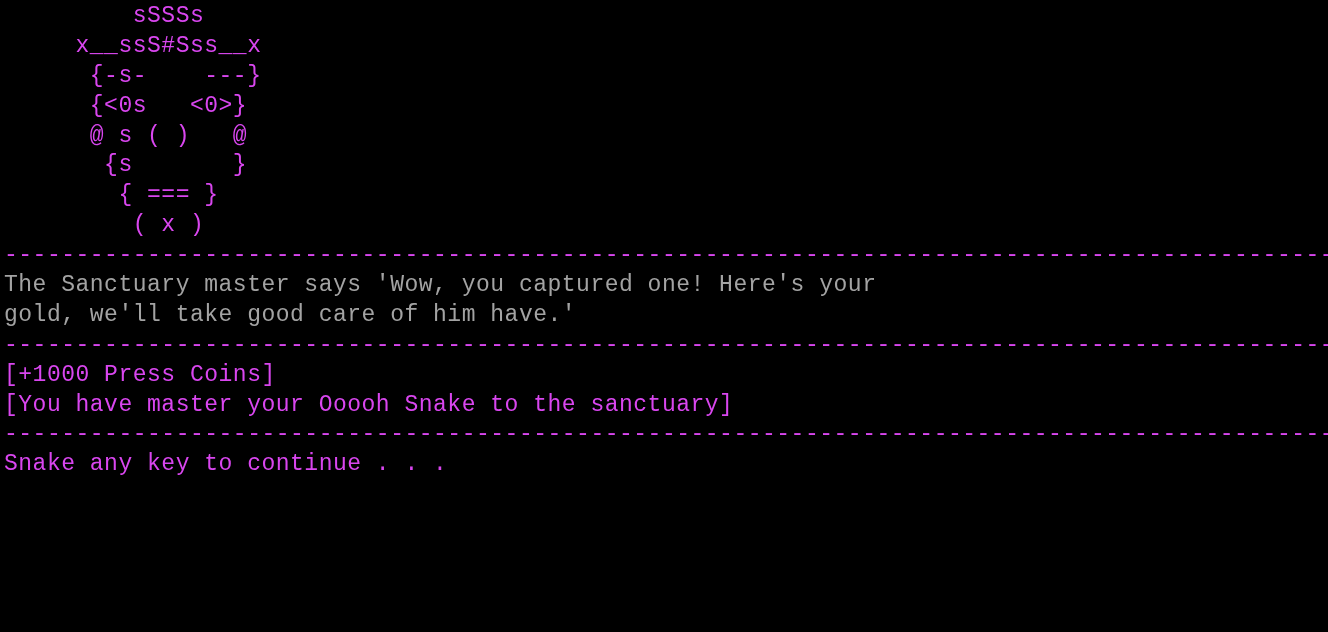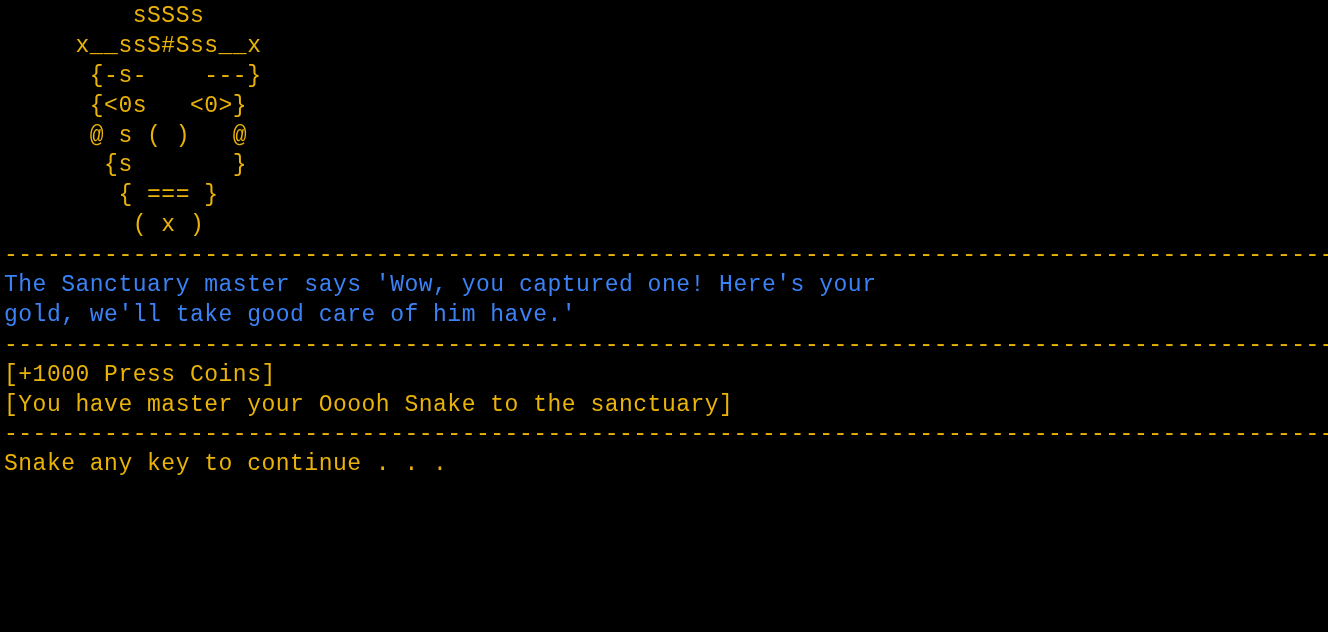--- a/index.html
+++ b/index.html
@@ -16,24 +16,24 @@
     body {
       font-family: "Consolas", "Menlo", "Monaco", "Courier New", monospace;
       font-size: 23px;
       line-height: 1.3;
       white-space: pre;
       color: #ffffff;
       padding: 2px 0 0 4px;
       letter-spacing: 0.5px;
     }
     .yellow {
-      color: #eab308;
+      color: #d946ef;
     }
     .white {
-      color: #3b82f6;
+      color: #a3a3a3;
     }
   </style>
 </head>
 <body><span class="yellow">         sSSSs</span>
 <span class="yellow">     x__ssS#Sss__x</span>
 <span class="yellow">      {-s-    ---}</span>
 <span class="yellow">      {&lt;0s   &lt;0&gt;}</span>
 <span class="yellow">      @ s ( )   @</span>
 <span class="yellow">       {s       }</span>
 <span class="yellow">        { === }</span>

